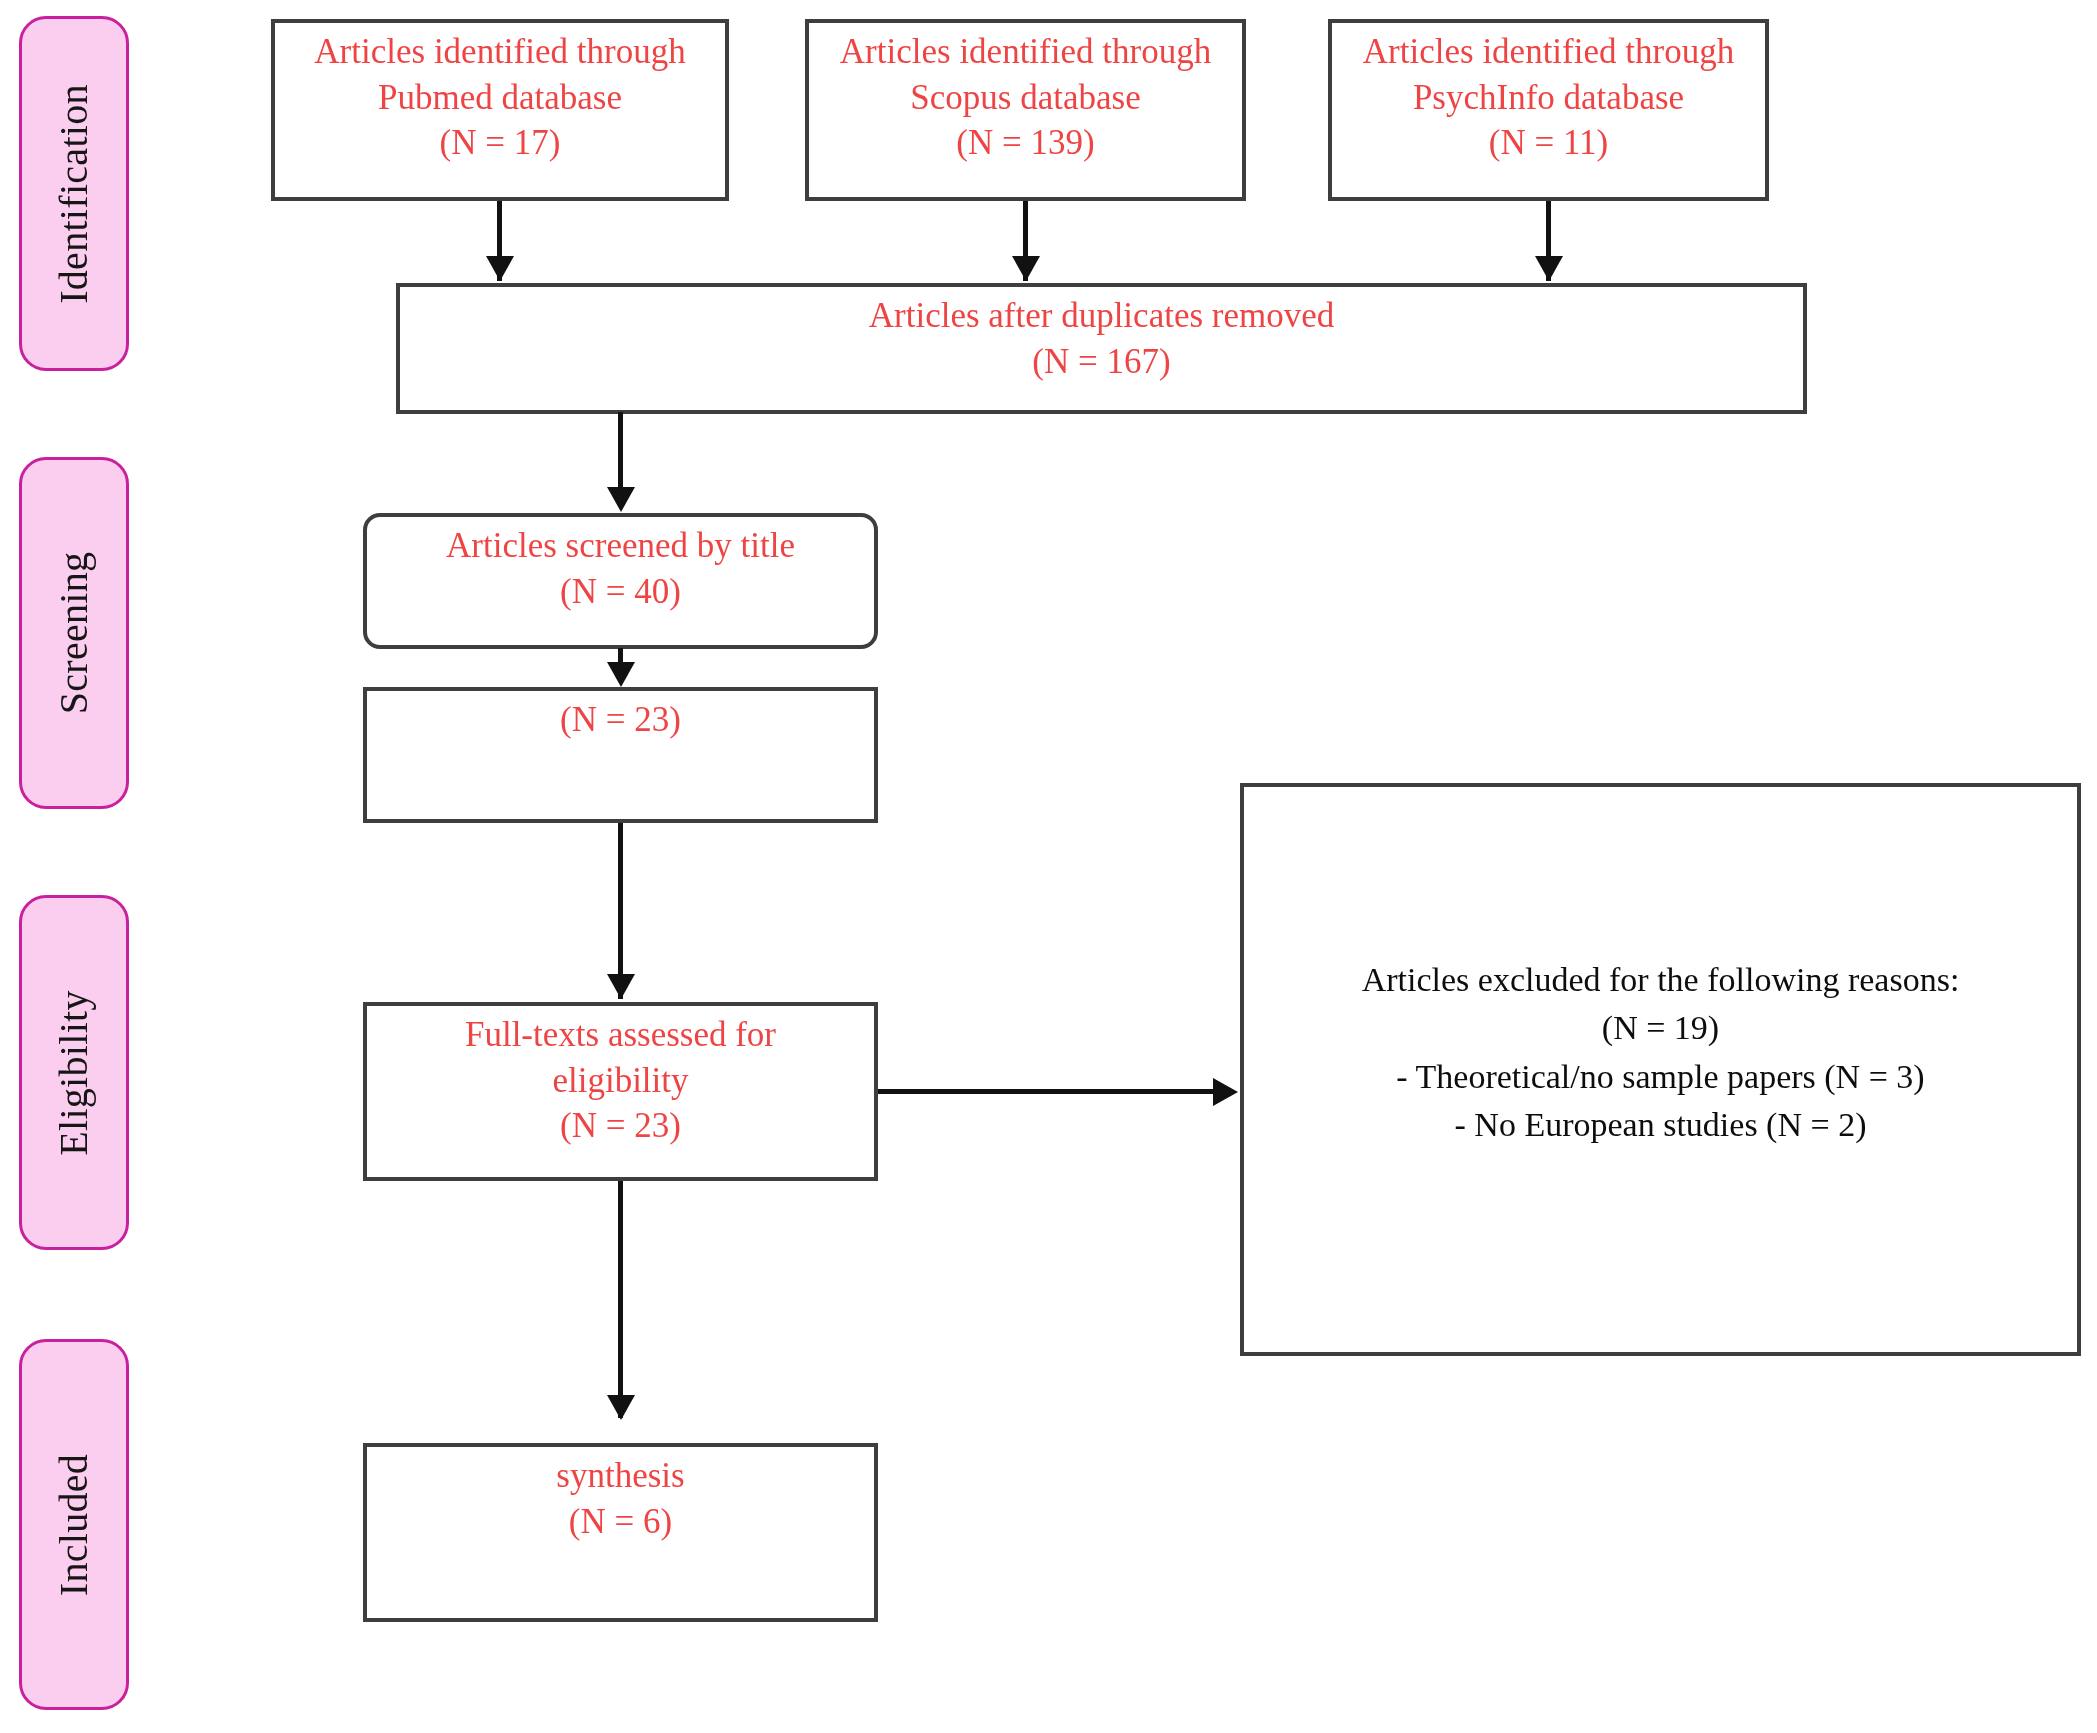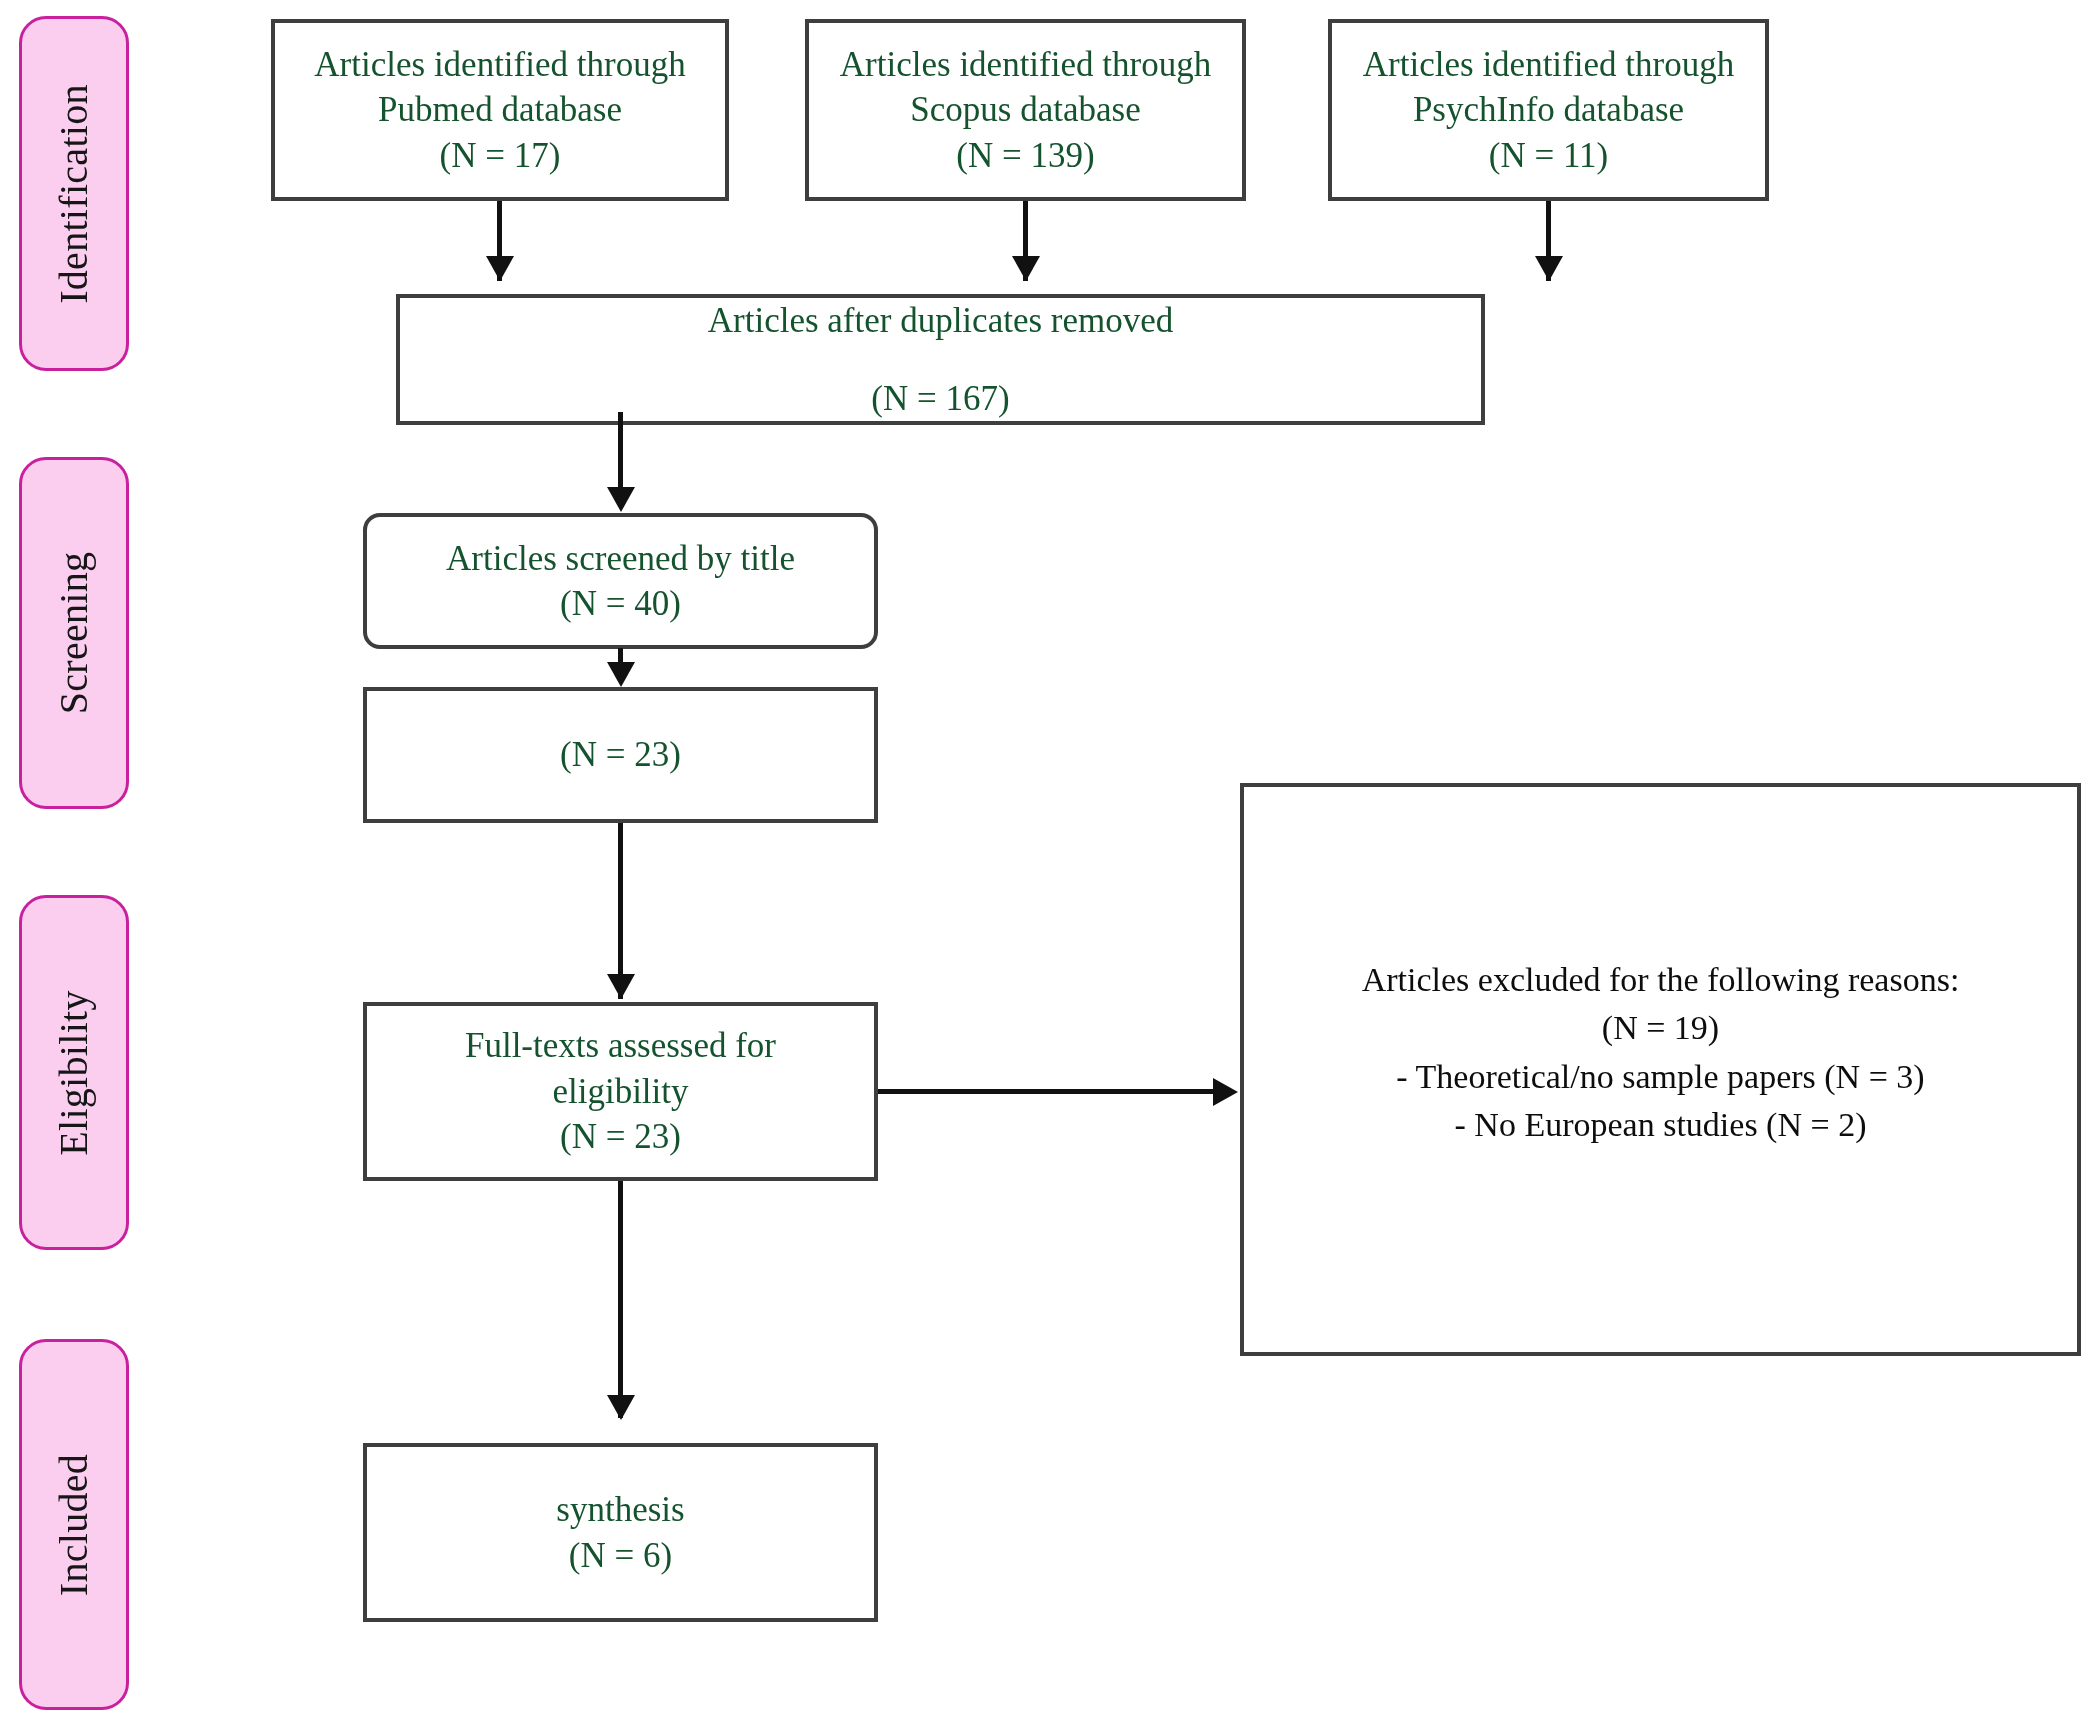--- a/index.html
+++ b/index.html
@@ -38,23 +38,23 @@
 
   
   .flow-box {
     position: absolute;
     background: #ffffff;
     border: 4.5px solid #3E3E3E;
     box-sizing: border-box;
     display: flex;
     flex-direction: column;
     align-items: center;
-    justify-content: center;
+    justify-content: flex-start;
     text-align: center;
-    color: #14532d;
+    color: #ef4444;
     font-size: 35px;
     line-height: 1.30;
     padding: 6.4px 11.5px;
   }
   .flow-box .ln { display: block; white-space: nowrap; }
 
   .excl-box {
     position: absolute;
     background: #ffffff;
     border: 4.5px solid #3E3E3E;
@@ -149,21 +149,21 @@
 
   <div class="v-line" style="left:497px; top:201px; height:80px;"></div>
   <div class="arrow-down" style="left:486px; top:256px;"></div>
 
   <div class="v-line" style="left:1023px; top:201px; height:80px;"></div>
   <div class="arrow-down" style="left:1012px; top:256px;"></div>
 
   <div class="v-line" style="left:1546px; top:201px; height:80px;"></div>
   <div class="arrow-down" style="left:1535px; top:256px;"></div>
 
-  <div class="flow-box" style="left:396px; top:294px; width:1089px; height:131px;gap:33px;">
+  <div class="flow-box" style="left:396px; top:283px; width:1411px; height:131px;">
     <span class="ln">Articles after duplicates removed</span>
     <span class="ln">(N = 167)</span>
   </div>
 
   <div class="v-line" style="left:618px; top:412px; height:77px;"></div>
   <div class="arrow-down" style="left:607px; top:487px;"></div>
 
   <div class="flow-box" style="left:363px; top:513px; width:515px; height:136px;border-radius:17px;">
     <span class="ln">Articles screened by title</span>
     <span class="ln">(N = 40)</span>

